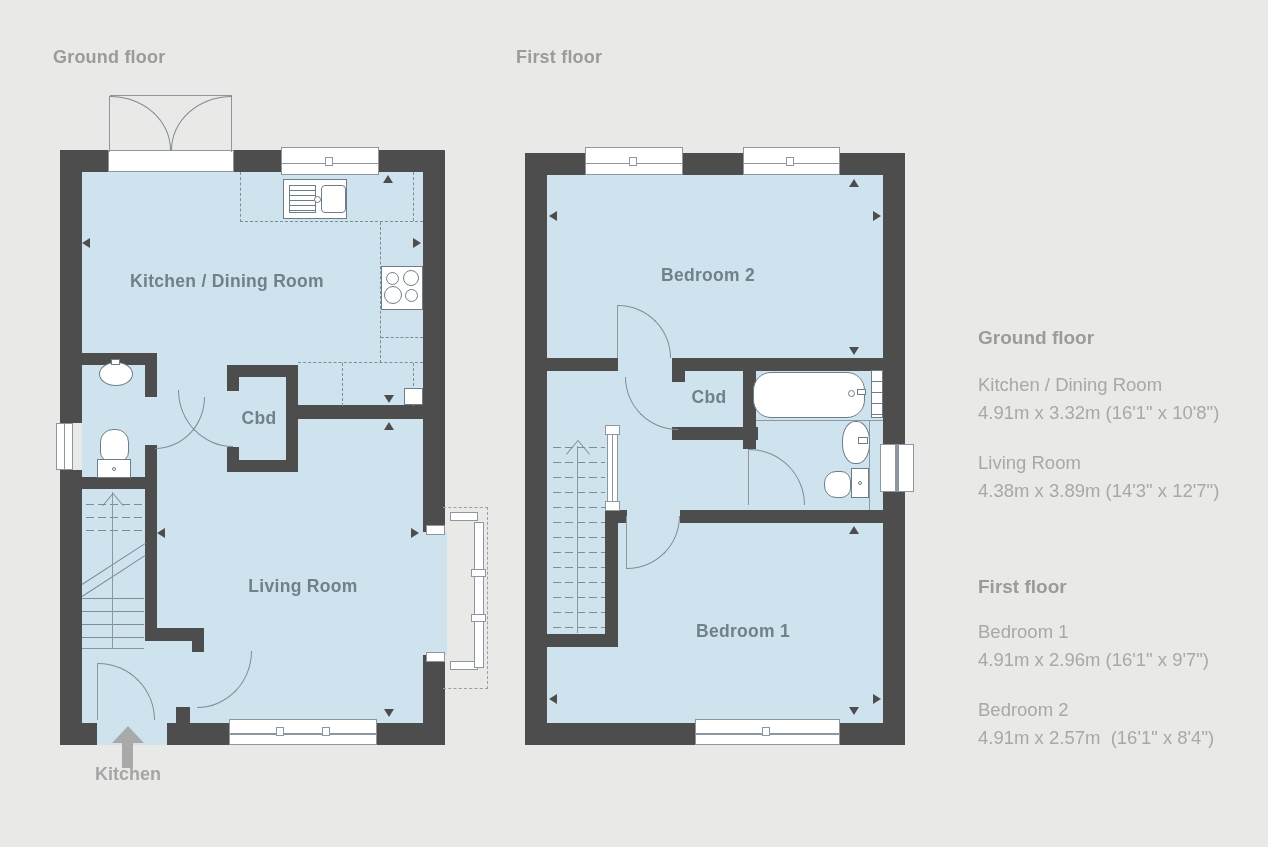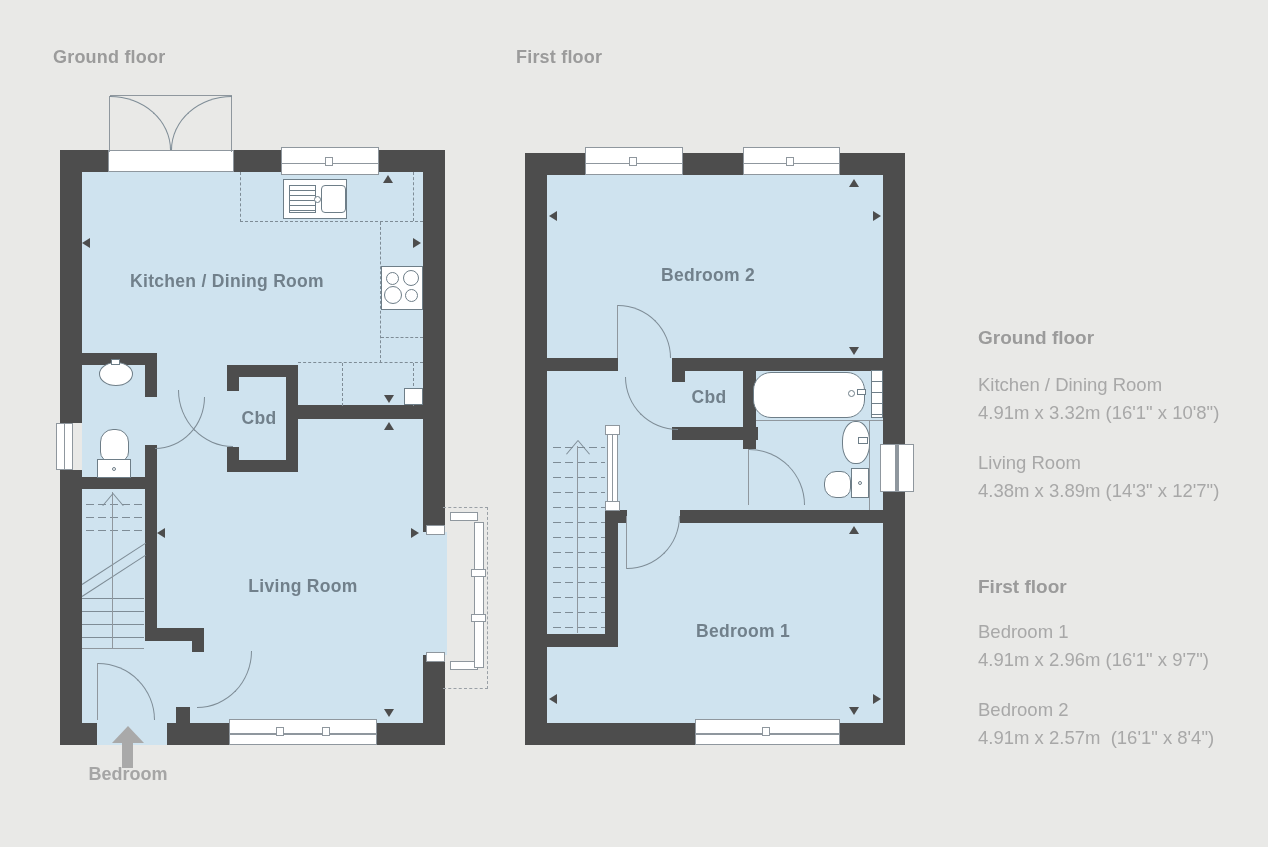--- a/index.html
+++ b/index.html
@@ -160,21 +160,21 @@
     <div class="tri left" style="left:157px;top:528px;"></div>
     <div class="tri right" style="left:411px;top:528px;"></div>
     <div class="tri down" style="left:384px;top:709px;"></div>
 
     <div class="room-label" style="left:227px;top:281px;">Kitchen / Dining Room</div>
     <div class="room-label" style="left:259px;top:418px;">Cbd</div>
     <div class="room-label" style="left:303px;top:586px;">Living Room</div>
 
     <div class="arrow-head" style="left:112px;top:726px;"></div>
     <div class="arrow-stem" style="left:122px;top:742px;width:11px;height:26px;"></div>
-    <div class="entrance-label" style="left:128px;top:764px;">Bedroom</div>
+    <div class="entrance-label" style="left:128px;top:764px;">Kitchen</div>
   </div>
 
   <div class="plan-title" style="left:516px;top:47px;">First floor</div>
 
   <div>
 
     <div class="fl" style="left:547px;top:175px;width:336px;height:548px;"></div>
     <div class="fl" style="left:883px;top:447px;width:22px;height:45px;"></div>
 
     <div class="w" style="left:525px;top:153px;width:62px;height:22px;"></div>

